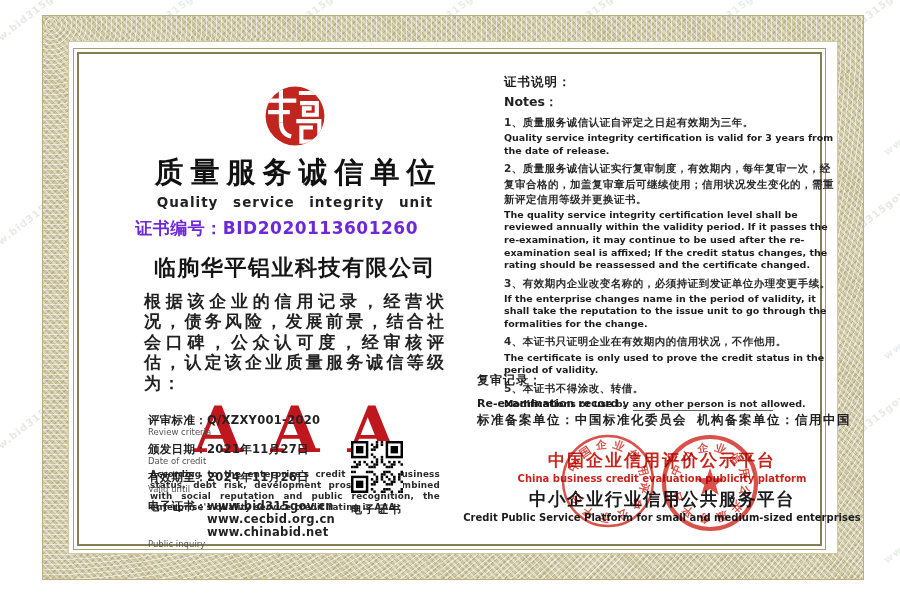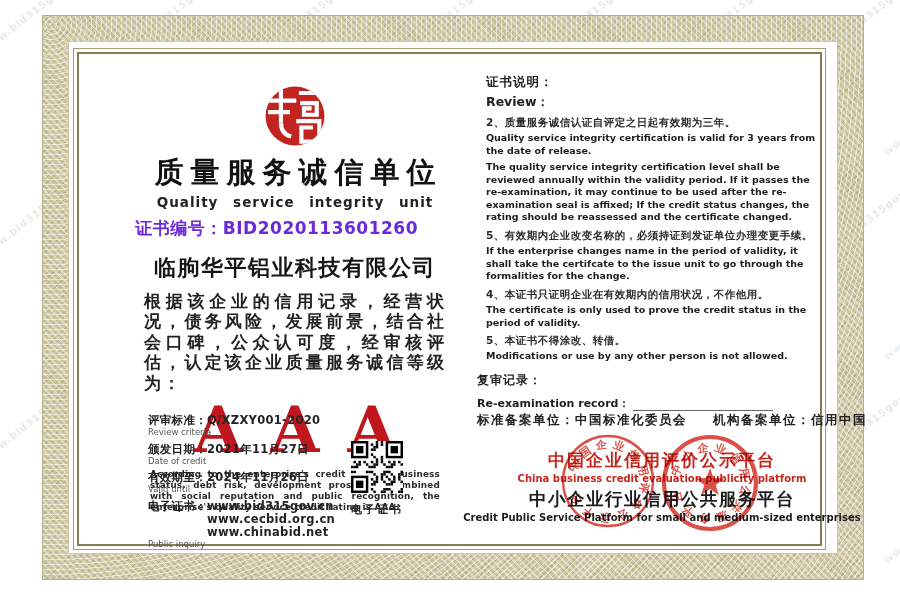--- a/index.html
+++ b/index.html
@@ -71,31 +71,31 @@
     line-height:1.25;text-align:justify;letter-spacing:.2px;
   }
   #fields-container{position:absolute;left:148px;top:414px;width:230px;text-align:left;}
   .field-row{margin-bottom:5px;}
   .field-cn{font-size:11.5px;font-weight:bold;color:#222;line-height:1.15;letter-spacing:.3px;}
   .field-val{white-space:pre-line;display:inline-block;vertical-align:top;line-height:1.15;}
   .field-en{font-size:8.5px;color:#555;line-height:1.1;margin-top:1px;}
   .qr-block{position:absolute;left:348px;top:441px;width:58px;text-align:center;}
   .qr-label{font-size:11px;font-weight:bold;color:#222;letter-spacing:2px;margin-top:5px;white-space:nowrap;}
   
-  .right-col{position:absolute;left:486px;top:74px;width:332px;}
+  .right-col{position:absolute;left:504px;top:74px;width:332px;}
   .notes-heading{font-size:12.5px;font-weight:bold;color:#222;letter-spacing:1px;margin-bottom:3px;}
   .notes-heading.en{letter-spacing:0;margin-bottom:4px;}
   .note-cn{font-size:10.5px;font-weight:bold;color:#2b2b2b;letter-spacing:.5px;line-height:1.45;margin:2px 0;}
   .note-en{font-size:9.5px;font-weight:bold;color:#1d1d1d;line-height:1.32;margin:2px 0 4px;}
   .review-block{position:absolute;left:477px;top:372px;width:296px;}
   .review-cn{font-size:12px;font-weight:bold;color:#222;letter-spacing:1px;}
   .review-en{display:flex;align-items:flex-end;font-size:11px;font-weight:bold;color:#1d1d1d;margin-top:7px;}
   .fill-line{flex:1;border-bottom:1px solid #666;margin-left:4px;height:12px;}
   .filing-line{
-    position:absolute;left:477px;top:412px;display:flex;gap:26px;white-space:nowrap;
+    position:absolute;left:477px;top:412px;display:flex;gap:10px;white-space:nowrap;
     font-size:12.5px;font-weight:bold;color:#222;letter-spacing:1.5px;
   }
   .platform-block{position:absolute;left:462px;top:449px;width:400px;text-align:center;}
   .plat1-cn{font-size:17px;font-weight:bold;letter-spacing:2px;white-space:nowrap;}
   .plat1-en{font-size:10px;font-weight:bold;margin-top:1px;white-space:nowrap;}
   .plat2-cn{font-size:17.5px;font-weight:bold;color:#1c1c1c;letter-spacing:1.5px;margin-top:3px;white-space:nowrap;}
   .plat2-en{font-size:10px;font-weight:bold;color:#1c1c1c;margin-top:1px;white-space:nowrap;}
   #seal-svg{position:absolute;inset:0;z-index:6;pointer-events:none;opacity:.82;mix-blend-mode:multiply;}
 </style>
 </head>
@@ -305,27 +305,28 @@
         <rect x="16" y="2" width="3" height="3" fill="#000"></rect>
         <rect x="0" y="14" width="7" height="7" fill="#000"></rect>
         <rect x="1" y="15" width="5" height="5" fill="#fff"></rect>
         <rect x="2" y="16" width="3" height="3" fill="#000"></rect>
       </svg>
     <div class="qr-label">电子证书</div>
   </div>
 
   <div class="right-col">
     <div class="notes-heading">证书说明：</div>
-    <div class="notes-heading en">Review：</div>
+    <div class="notes-heading en">Notes：</div>
     <div id="notes-container">
-        <div class="note-cn">2、质量服务诚信认证自评定之日起有效期为三年。</div>
+        <div class="note-cn">1、质量服务诚信认证自评定之日起有效期为三年。</div>
         <div class="note-en">Quality service integrity certification is valid for 3 years from the date of release.</div>
+        <div class="note-cn">2、质量服务诚信认证实行复审制度，有效期内，每年复审一次，经复审合格的，加盖复审章后可继续使用；信用状况发生变化的，需重新评定信用等级并更换证书。</div>
         <div class="note-en">The quality service integrity certification level shall be reviewed annually within the validity period. If it passes the re-examination, it may continue to be used after the re-examination seal is affixed; If the credit status changes, the rating should be reassessed and the certificate changed.</div>
-        <div class="note-cn">5、有效期内企业改变名称的，必须持证到发证单位办理变更手续。</div>
-        <div class="note-en">If the enterprise changes name in the period of validity, it shall take the certifcate to the issue unit to go through the formalities for the change.</div>
+        <div class="note-cn">3、有效期内企业改变名称的，必须持证到发证单位办理变更手续。</div>
+        <div class="note-en">If the enterprise changes name in the period of validity, it shall take the reputation to the issue unit to go through the formalities for the change.</div>
         <div class="note-cn">4、本证书只证明企业在有效期内的信用状况，不作他用。</div>
         <div class="note-en">The certificate is only used to prove the credit status in the period of validity.</div>
         <div class="note-cn">5、本证书不得涂改、转借。</div>
         <div class="note-en">Modifications or use by any other person is not allowed.</div>
       </div>
   </div>
 
   <div class="review-block">
     <div class="review-cn">复审记录：</div>
     <div class="review-en">

